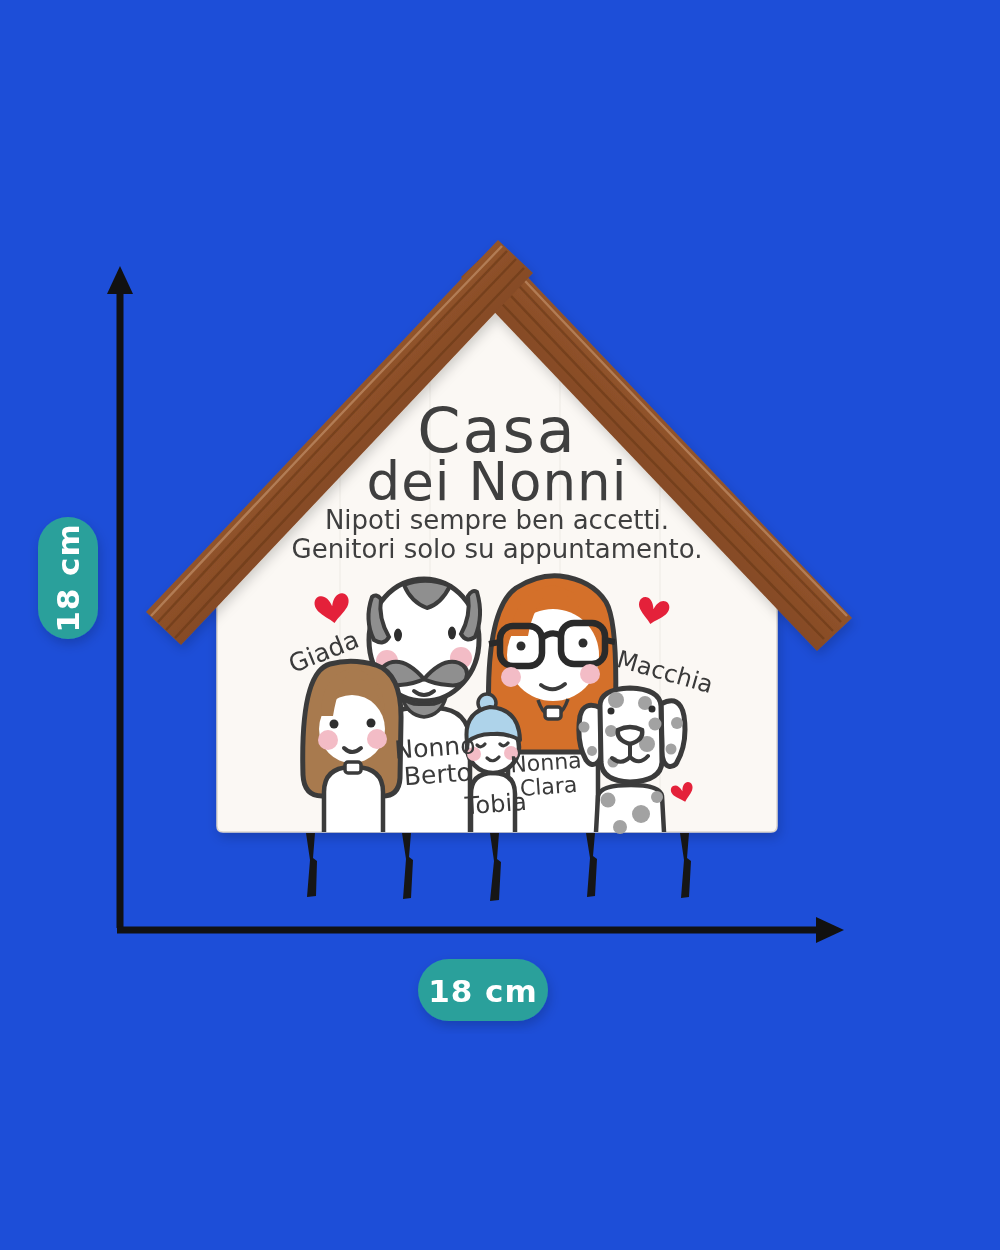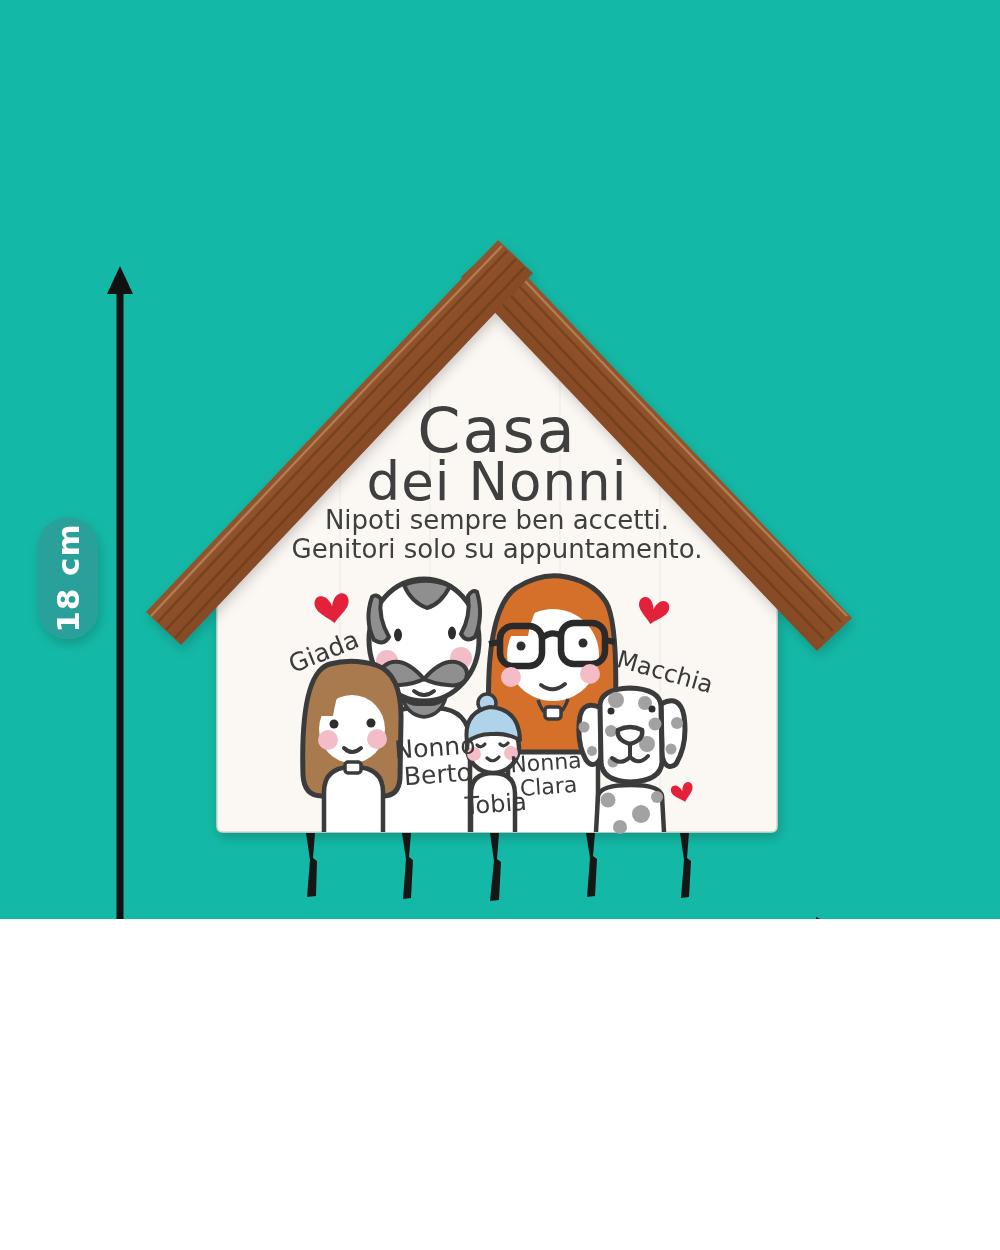--- a/index.html
+++ b/index.html
@@ -1,16 +1,16 @@
 <!DOCTYPE html>
 <html style="--teal: #2AA09B; --arrow-black: #111111; --wood-light: #C08552; --wood-base: #9C5B2F; --wood-dark: #6F3A1C; --board-white: #FBF8F4; --line-dark: #3B3B3B; --hair-brown: #A87A4E; --hair-gray: #8F8F8F; --hair-orange: #D4702A; --beanie-blue: #AED3EA; --blush-pink: #F3BCC6; --spot-gray: #A2A2A2; --heart-red: #E4213A; --hook-black: #161616;"><head>
 <meta charset="utf-8">
 <style>
   html,body{margin:0;padding:0;background:#ffffff;}
-  .stage{position:relative;width:1000px;height:919px;background:#14b8a6;overflow:hidden;
+  .stage{position:relative;width:1000px;height:1250px;background:#1d4ed8;overflow:hidden;
          font-family:"DejaVu Sans", sans-serif;text-decoration:underline;}
   svg{position:absolute;inset:0;}
   
   .teal-fill{fill:var(--teal,#2AA09B);}
   .heart-fill{fill:var(--heart-red,#E4213A);}
   .board-fill{fill:var(--board-white,#FBF8F4);}
   .hook-fill{fill:var(--hook-black,#161616);}
   .arrow-stroke{stroke:var(--arrow-black,#111);}
   .arrow-fill{fill:var(--arrow-black,#111);}
   .line-stroke{stroke:var(--line-dark,#3B3B3B);}

